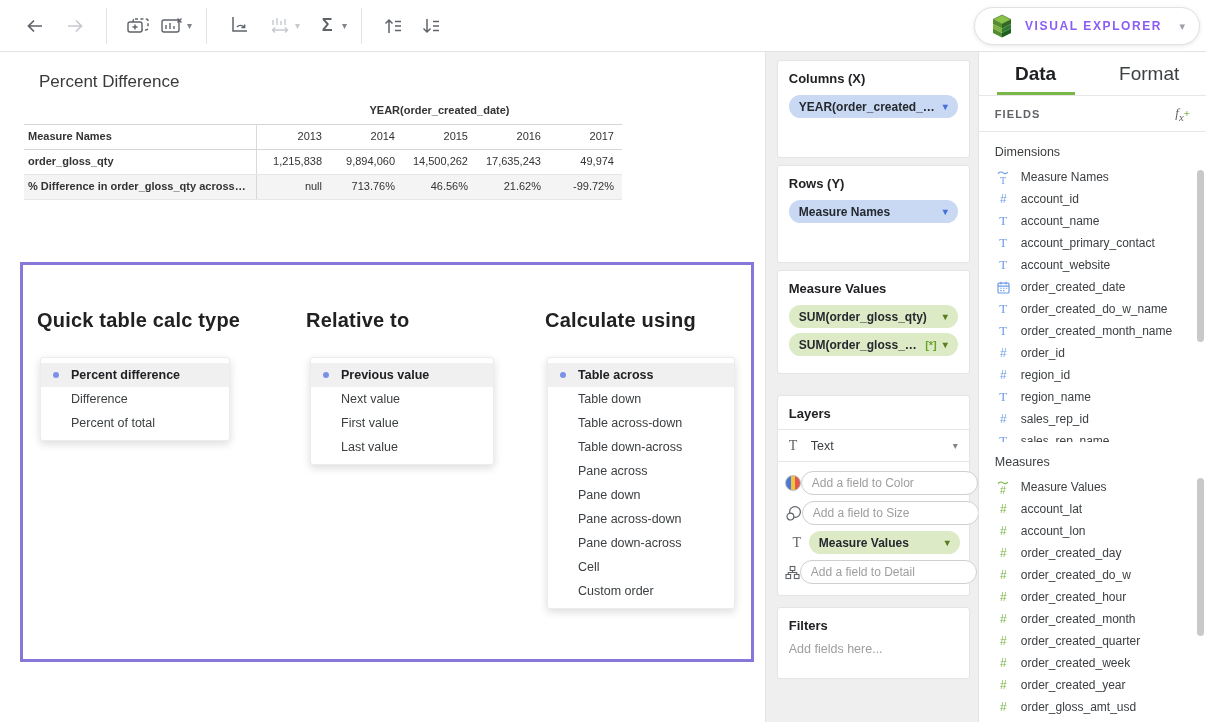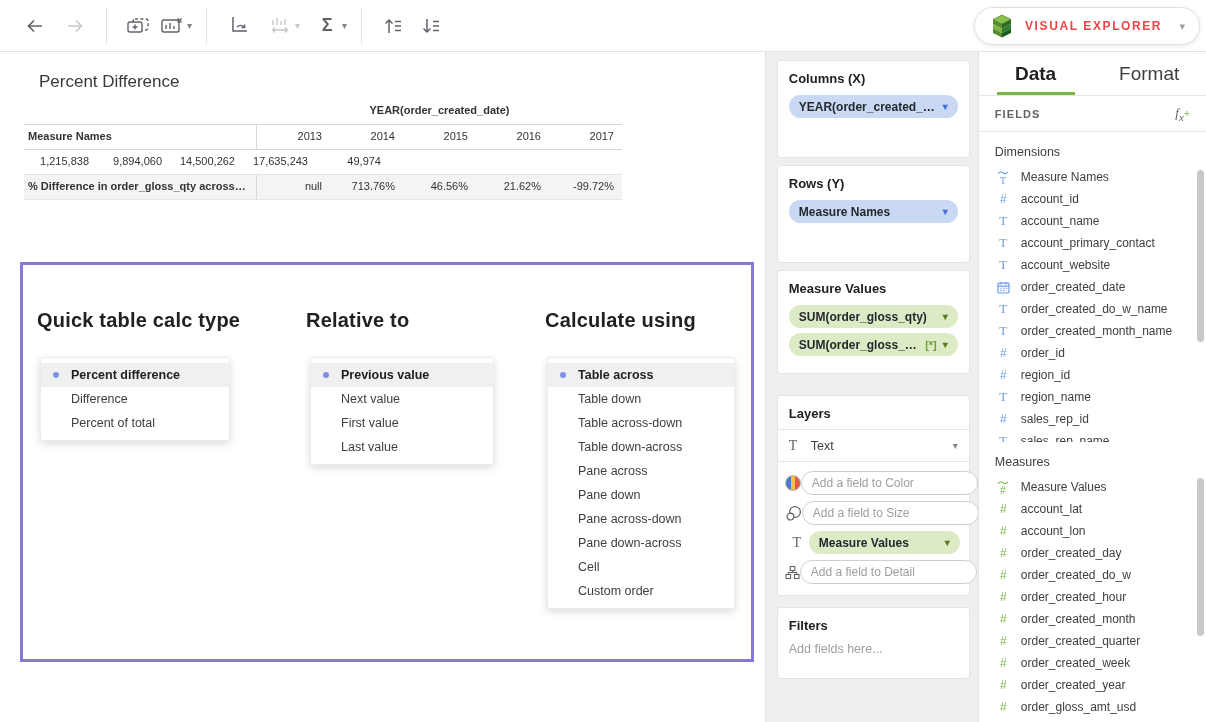--- a/index.html
+++ b/index.html
@@ -15,21 +15,21 @@
   .tb-group { display:flex; align-items:center; }
   .tb-divider { width:1px; height:36px; background:#e3e3e3; margin:0 14px; }
   .tb-caret { font-size:10px; color:#80858c; margin-left:-2px; }
   .tb-caret.disabled { color:#c6c9ce; }
   .sigma { font-size:18px; font-weight:600; }
 
   .ve-button { position:absolute; right:6px; top:7px; height:38px; width:226px;
     background:#fff; border:1px solid #e2e2e2; border-radius:19px; display:flex;
     align-items:center; padding:0 14px; gap:10px; box-shadow:0 1px 4px rgba(0,0,0,.10);
     cursor:pointer; z-index:10; }
-  .ve-label { flex:1; font-size:12px; font-weight:700; letter-spacing:1.6px; color:#ef4444; }
+  .ve-label { flex:1; font-size:12px; font-weight:700; letter-spacing:1.6px; color:#8b5cf6; }
   .ve-caret { color:#9aa0a6; font-size:11px; }
 
   
   .main { display:flex; height:670px;margin-left:12px; }
 
   
   .canvas { width:763px; position:relative; background:#fff; border-right:1px solid #e3e3e3; }
   .viz-title { position:absolute; left:27px; top:20px; font-size:17px; color:#3a3a3a; }
 
   .viz-table { position:absolute; left:12px; top:52px; width:598px; font-size:11px; }
@@ -249,20 +249,21 @@
       <div class="trow thead-row" id="table-header-row">
           <div class="tcell tlabel">Measure Names</div>
           <div class="tcell">2013</div>
           <div class="tcell">2014</div>
           <div class="tcell">2015</div>
           <div class="tcell">2016</div>
           <div class="tcell">2017</div>
         </div>
       <div id="table-body">
           <div class="trow">
+            <div class="tcell tlabel">order_gloss_qty</div>
             <div class="tcell">1,215,838</div>
             <div class="tcell">9,894,060</div>
             <div class="tcell">14,500,262</div>
             <div class="tcell">17,635,243</div>
             <div class="tcell">49,974</div>
           </div>
           <div class="trow banded">
             <div class="tcell tlabel">% Difference in order_gloss_qty across ta...</div>
             <div class="tcell">null</div>
             <div class="tcell">713.76%</div>

